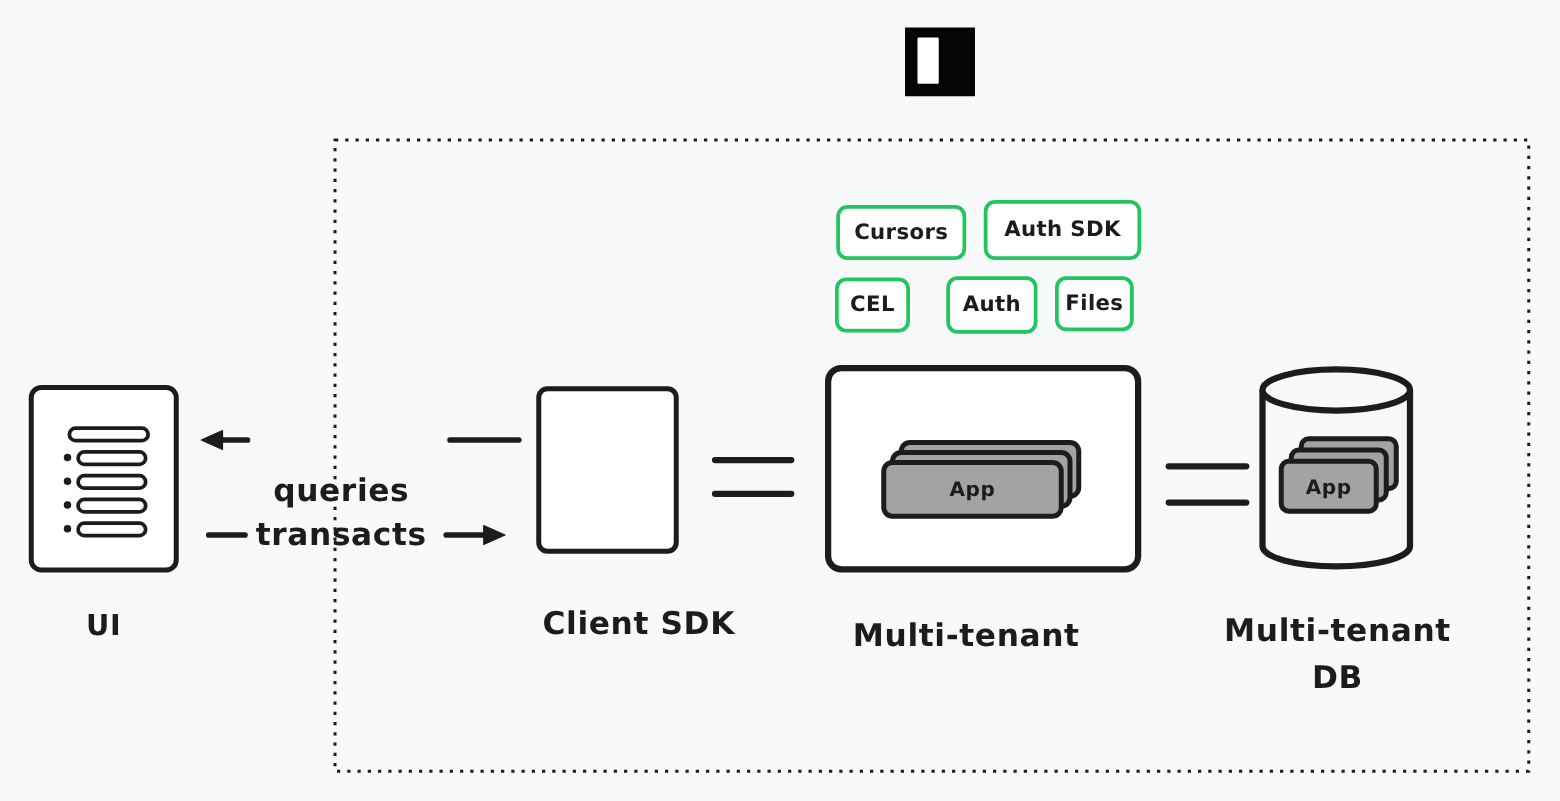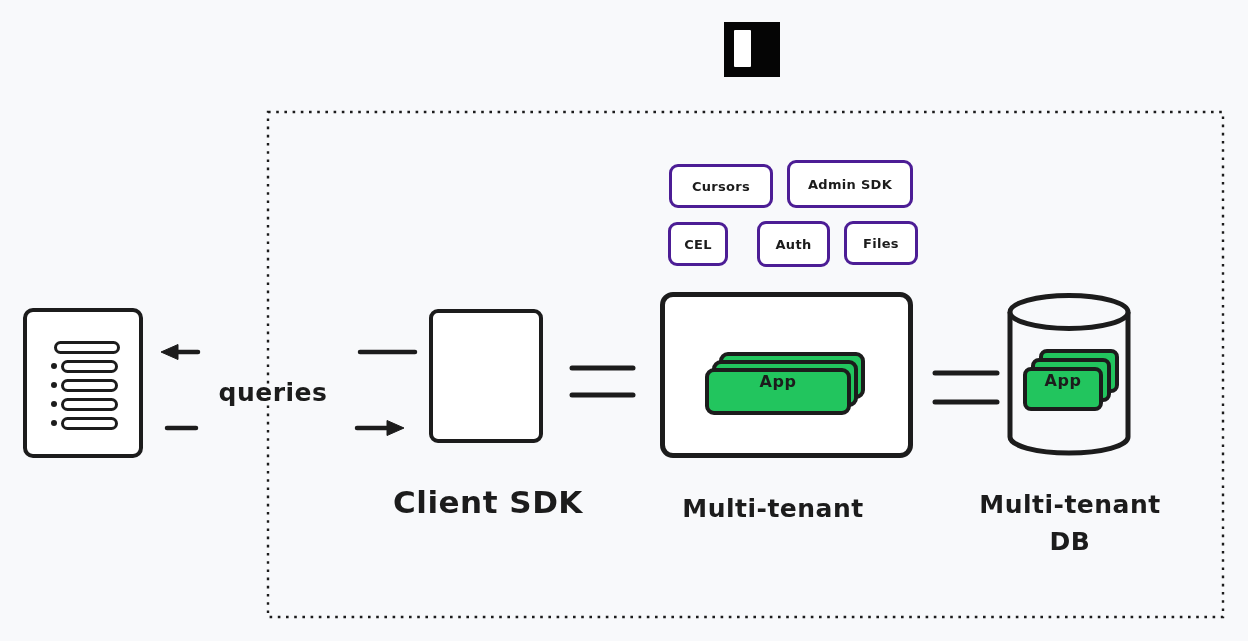--- a/index.html
+++ b/index.html
@@ -35,51 +35,51 @@
              border-radius:7px; flex:none; }
   .ui-row.first .ui-pill { width:66px; margin-left:3px; }
 
   .client-node { left:429px; top:309px; width:114px; height:134px; border-radius:9px; }
 
   .server-node { left:660px; top:292px; width:253px; height:166px;
                  border-width:5px; border-radius:13px; }
 
   
   .stack { position:absolute; z-index:3; }
-  .app-card { position:absolute; background:#22c55e; border:4px solid #1c1c1c;
-              border-radius:9px; display:flex; justify-content:center;
+  .app-card { position:absolute; background:#a3a3a3; border:4px solid #1c1c1c;
+              border-radius:9px; display:flex; align-items:center; justify-content:center;
               font-weight:bold; font-size:16px; letter-spacing:.5px; }
   .stack.server-stack { left:705px; top:352px; width:161px; height:64px; }
   .server-stack .app-card { width:146px; height:47px; }
   .server-stack .c-back { left:14px; top:0; }
   .server-stack .c-mid  { left:7px;  top:8px; }
   .server-stack .c-front{ left:0;    top:16px; }
   .stack.db-stack { left:1023px; top:349px; width:97px; height:63px; }
   .db-stack .app-card { width:80px; height:44px; border-radius:8px; }
   .db-stack .c-back { left:16px; top:0; }
   .db-stack .c-mid  { left:8px;  top:9px; }
   .db-stack .c-front{ left:0;    top:18px; }
 
   
-  .badge { position:absolute; background:#fff; border:3px solid #4c1d95;
+  .badge { position:absolute; background:#fff; border:3px solid #22c55e;
            border-radius:9px; display:flex; align-items:center; justify-content:center;
-           font-weight:bold; font-size:13px; letter-spacing:.3px; z-index:2; }
+           font-weight:bold; font-size:17px; letter-spacing:.3px; z-index:2; }
   .badge.cursors { left:669px; top:164px; width:104px; height:44px; }
   .badge.admin   { left:787px; top:160px; width:126px; height:48px; }
   .badge.cel     { left:668px; top:222px; width:60px;  height:44px; }
   .badge.auth    { left:757px; top:221px; width:73px;  height:46px;text-align:right; }
-  .badge.files   { left:844px; top:221px; width:74px;  height:44px; }
+  .badge.files   { left:844px; top:221px; width:63px;  height:44px; }
 
   
   .lbl { position:absolute; font-weight:bold; text-align:center; z-index:4;
          letter-spacing:.5px; line-height:1.2; }
   .lbl-ui       { left:23px;  top:488px; width:120px; font-size:23px; }
   .lbl-queries  { left:206px; top:337px; width:134px; font-size:25px;margin-top:41px; }
   .lbl-transacts{ left:203px; top:413px; width:140px; font-size:25px; }
-  .lbl-client   { left:388px; top:484px; width:200px; font-size:31px; }
+  .lbl-client   { left:411px; top:484px; width:200px; font-size:25px; }
   .lbl-server   { left:610px; top:490px; width:326px; font-size:25px; line-height:37px; }
   .lbl-db       { left:920px; top:486px; width:300px; font-size:25px; line-height:37px; }
 </style>
 </head>
 <body>
 
 <div class="canvas">
 
   <svg class="wire-layer" width="1248" height="641" viewBox="0 0 1248 641">
 
@@ -121,31 +121,33 @@
     </div>
     <div class="ui-row">
       <div class="ui-bullet"></div>
       <div class="ui-pill"></div>
     </div>
     <div class="ui-row">
       <div class="ui-bullet"></div>
       <div class="ui-pill"></div>
     </div>
   </div>
+  <div class="lbl lbl-ui">UI</div>
 
   <div class="lbl lbl-queries">queries</div>
+  <div class="lbl lbl-transacts">transacts</div>
 
   <div class="node client-node"></div>
   <div class="lbl lbl-client">Client SDK</div>
 
   <div class="badge cursors">
     <span>Cursors</span>
   </div>
   <div class="badge admin">
-    <span>Admin SDK</span>
+    <span>Auth SDK</span>
   </div>
   <div class="badge cel">
     <span>CEL</span>
   </div>
   <div class="badge auth">
     <span>Auth</span>
   </div>
   <div class="badge files">
     <span>Files</span>
   </div>

